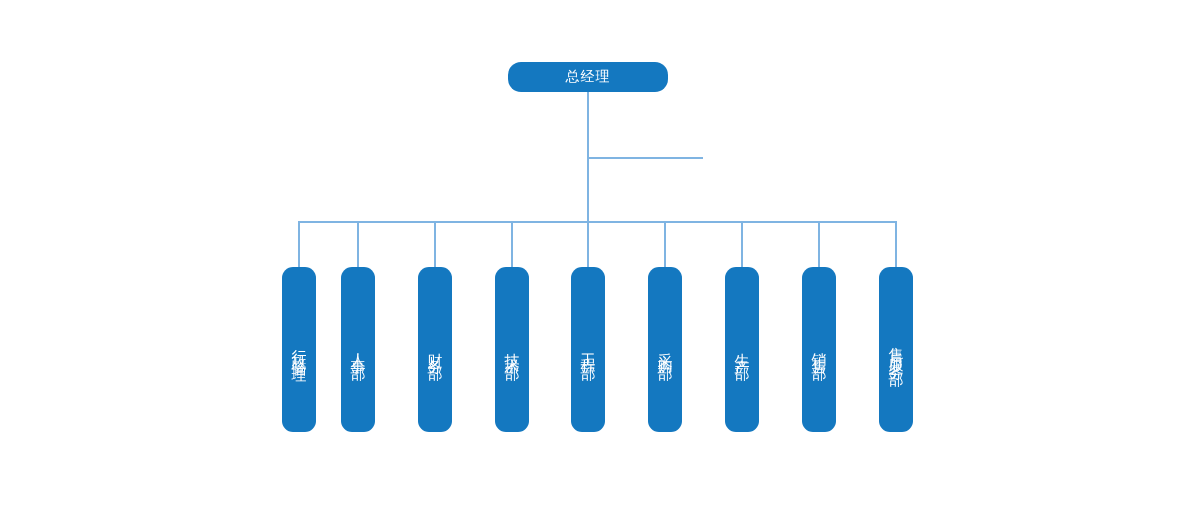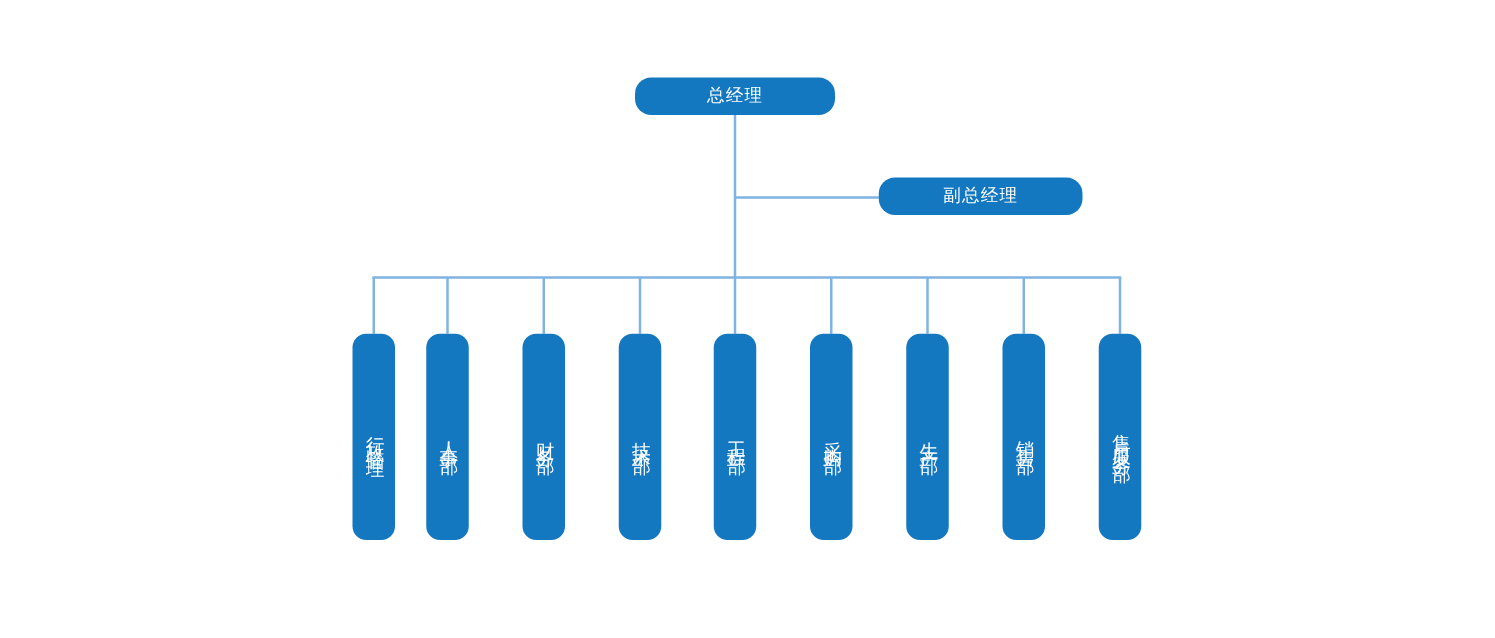--- a/index.html
+++ b/index.html
@@ -102,23 +102,20 @@
   <div class="line vline drop drop-5"></div>
   <div class="line vline drop drop-6"></div>
   <div class="line vline drop drop-7"></div>
   <div class="line vline drop drop-8"></div>
   <div class="line vline drop drop-9"></div>
 
   <div class="h-node node-root">
     <span class="node-label">总经理</span>
   </div>
 
-  <div class="h-node node-deputy">
-    <span class="node-label">副总经理</span>
-  </div>
 
   <div class="v-node dept-1">
     <span class="node-label">行政管理</span>
   </div>
   <div class="v-node dept-2">
     <span class="node-label">人事部</span>
   </div>
   <div class="v-node dept-3">
     <span class="node-label">财务部</span>
   </div>

